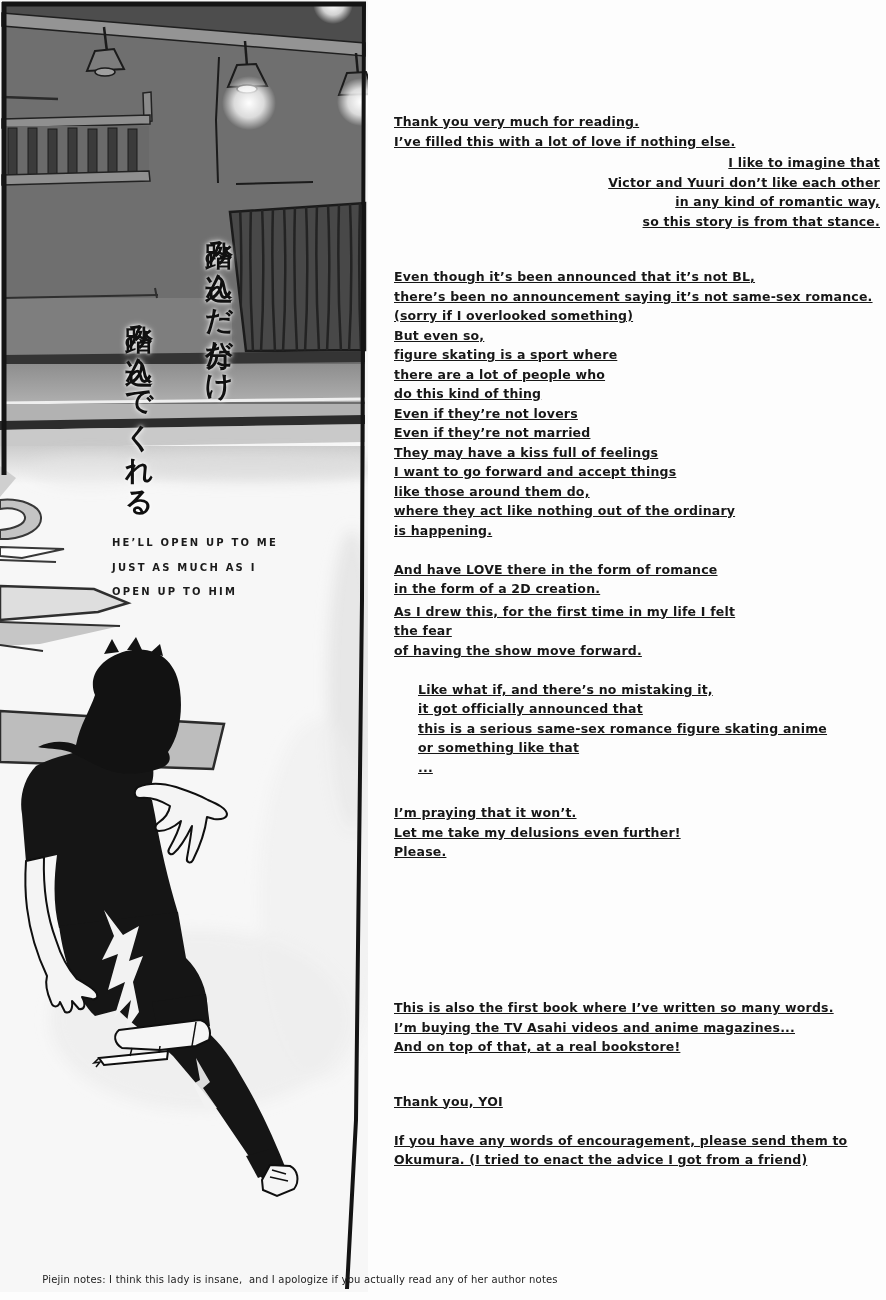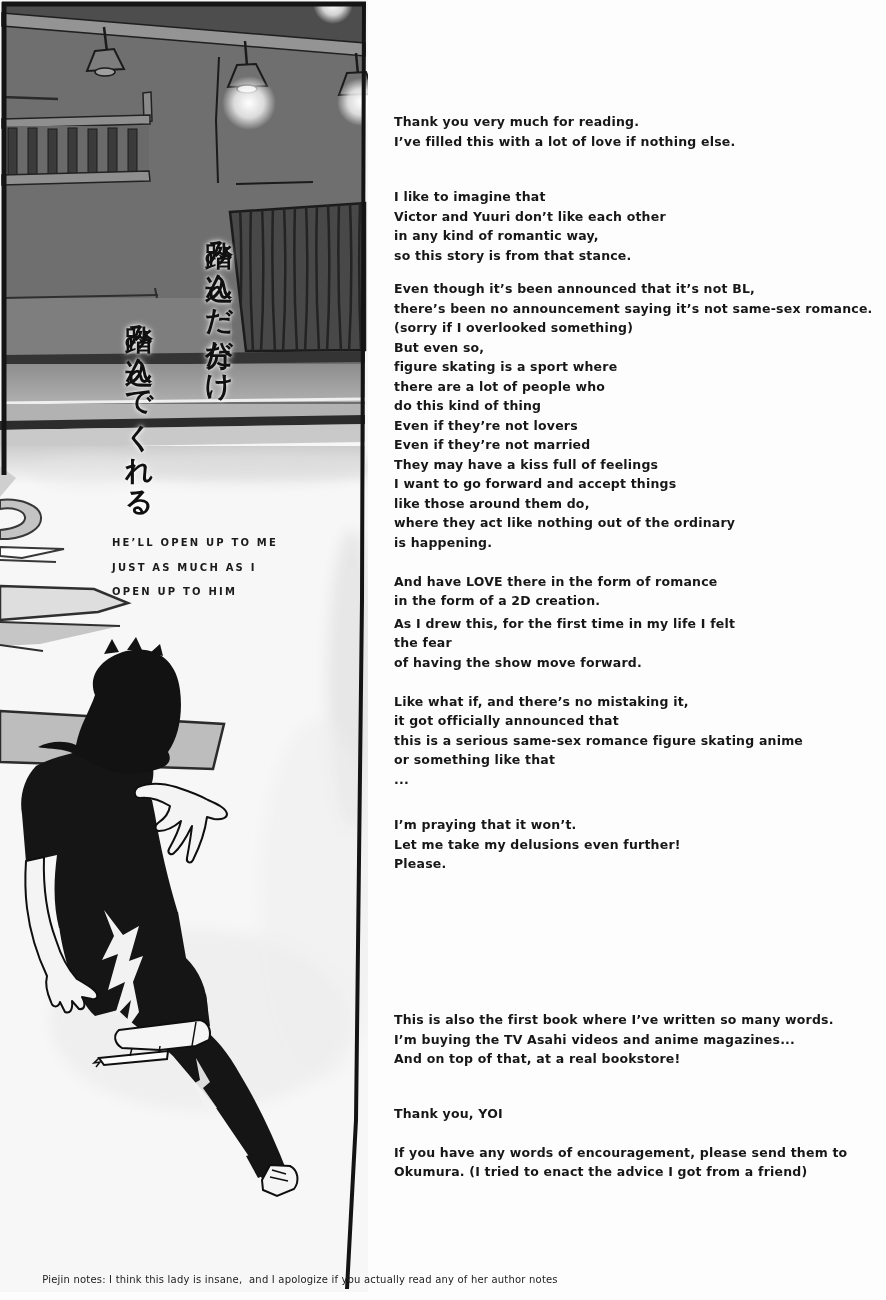--- a/index.html
+++ b/index.html
@@ -22,21 +22,21 @@
   .panel-caption{
     position:absolute;left:112px;top:531px;
     font-size:10px;font-weight:bold;color:#1b1b1b;
     letter-spacing:2.2px;line-height:24.5px;white-space:nowrap;
   }
   .afterword{
     position:absolute;left:394px;top:112px;width:486px;
     font-size:12.5px;font-weight:bold;color:#171717;
     line-height:19.5px;letter-spacing:.2px;
   }
-  .afterword .line{white-space:nowrap;min-height:19.5px;}
+  .afterword .line{white-space:nowrap;min-height:19.5px;text-decoration:underline;}
   .footer-note{
     position:absolute;left:20px;top:1274px;width:560px;
     font-size:10px;font-weight:normal;color:#222;
     letter-spacing:.2px;white-space:pre;text-align:center;
   }
 </style>
 </head>
 <body>
 
 <svg class="panel-art" viewBox="0 0 368 1292" width="368" height="1292" xmlns="http://www.w3.org/2000/svg">
@@ -206,27 +206,27 @@
     <div>HE’LL OPEN UP TO ME</div>
     <div>JUST AS MUCH AS I</div>
     <div>OPEN UP TO HIM</div>
   </div>
 
 <div class="afterword">
     <div style="margin-top: 0px;">
       <div class="line">Thank you very much for reading.</div>
       <div class="line">I’ve filled this with a lot of love if nothing else.</div>
     </div>
-    <div style="margin-top: 36px;">
+    <div style="margin-top: 2px; text-align: right;">
       <div class="line">I like to imagine that</div>
       <div class="line">Victor and Yuuri don’t like each other</div>
       <div class="line">in any kind of romantic way,</div>
       <div class="line">so this story is from that stance.</div>
     </div>
-    <div style="margin-top: 14px;">
+    <div style="margin-top: 36px;">
       <div class="line">Even though it’s been announced that it’s not BL,</div>
       <div class="line">there’s been no announcement saying it’s not same-sex romance.</div>
       <div class="line">(sorry if I overlooked something)</div>
       <div class="line">But even so,</div>
       <div class="line">figure skating is a sport where</div>
       <div class="line">there are a lot of people who</div>
       <div class="line">do this kind of thing</div>
       <div class="line">Even if they’re not lovers</div>
       <div class="line">Even if they’re not married</div>
       <div class="line">They may have a kiss full of feelings</div>
@@ -237,21 +237,21 @@
     </div>
     <div style="margin-top: 19.5px;">
       <div class="line">And have LOVE there in the form of romance</div>
       <div class="line">in the form of a 2D creation.</div>
     </div>
     <div style="margin-top: 3px;">
       <div class="line">As I drew this, for the first time in my life I felt</div>
       <div class="line">the fear</div>
       <div class="line">of having the show move forward.</div>
     </div>
-    <div style="margin-top: 19.5px;">
+    <div style="margin-top: 19.5px; margin-left: 24px;">
       <div class="line">Like what if, and there’s no mistaking it,</div>
       <div class="line">it got officially announced that</div>
       <div class="line">this is a serious same-sex romance figure skating anime</div>
       <div class="line">or something like that</div>
       <div class="line">...</div>
     </div>
     <div style="margin-top: 26px;">
       <div class="line">I’m praying that it won’t.</div>
       <div class="line">Let me take my delusions even further!</div>
       <div class="line">Please.</div>

